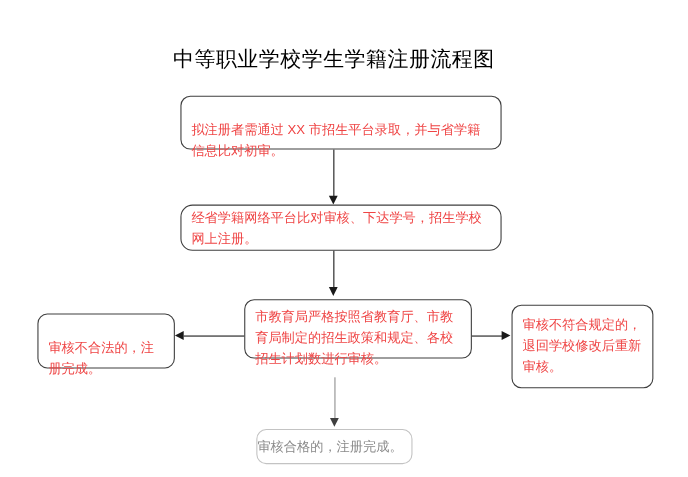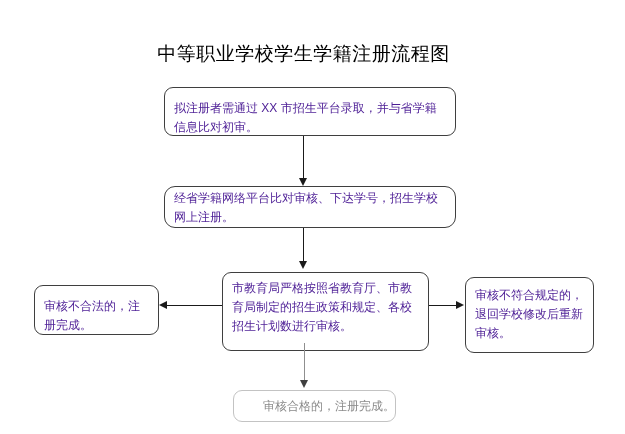--- a/index.html
+++ b/index.html
@@ -26,32 +26,32 @@
     color: #000000;
   }
   .box {
     position: absolute;
     box-sizing: border-box;
     border: 1px solid #3f3f3f;
     border-radius: 9px;
     background: #ffffff;
     font-size: 12px;
     line-height: 19px;
-    color: #4c1d95;
-    padding: 11px 9px;
+    color: #ef4444;
+    padding: 21px 9px;
   }
   .box-step1 { left: 164px; top: 87px;  width: 292px; height: 49px; }
   .box-step2 { left: 164px; top: 186px; width: 292px; height: 42px; padding-top: 2px; border-radius: 11px; }
-  .box-step3 { left: 222px; top: 272px; width: 207px; height: 79px; padding-top: 6px; }
+  .box-step3 { left: 222px; top: 272px; width: 207px; height: 54px; padding-top: 6px; }
   .box-left  { left: 34px;  top: 285px; width: 125px; height: 50px; }
   .box-right { left: 465px; top: 277px; width: 129px; height: 76px; padding-top: 8px; }
   .box-done  {
-    left: 233px; top: 390px; width: 163px; height: 32px;
+    left: 233px; top: 390px; width: 142px; height: 32px;
     border-color: #c3c3c3; color: #8a8a8a;
-    text-align: right; padding: 0; line-height: 30px;
+    text-align: left; padding: 0; line-height: 30px;
   }
   .vline { position: absolute; width: 1px; background: #1a1a1a; }
   .hline { position: absolute; height: 1px; background: #1a1a1a; }
   .head { position: absolute; width: 0; height: 0; }
   .head-down  { border-left: 4px solid transparent; border-right: 4px solid transparent; border-top: 8px solid #1a1a1a; }
   .head-left  { border-top: 4px solid transparent; border-bottom: 4px solid transparent; border-right: 8px solid #1a1a1a; }
   .head-right { border-top: 4px solid transparent; border-bottom: 4px solid transparent; border-left: 8px solid #1a1a1a; }
   .muted-line { background: #8f8f8f; }
   .muted-head { border-top-color: #3f3f3f; }
   

